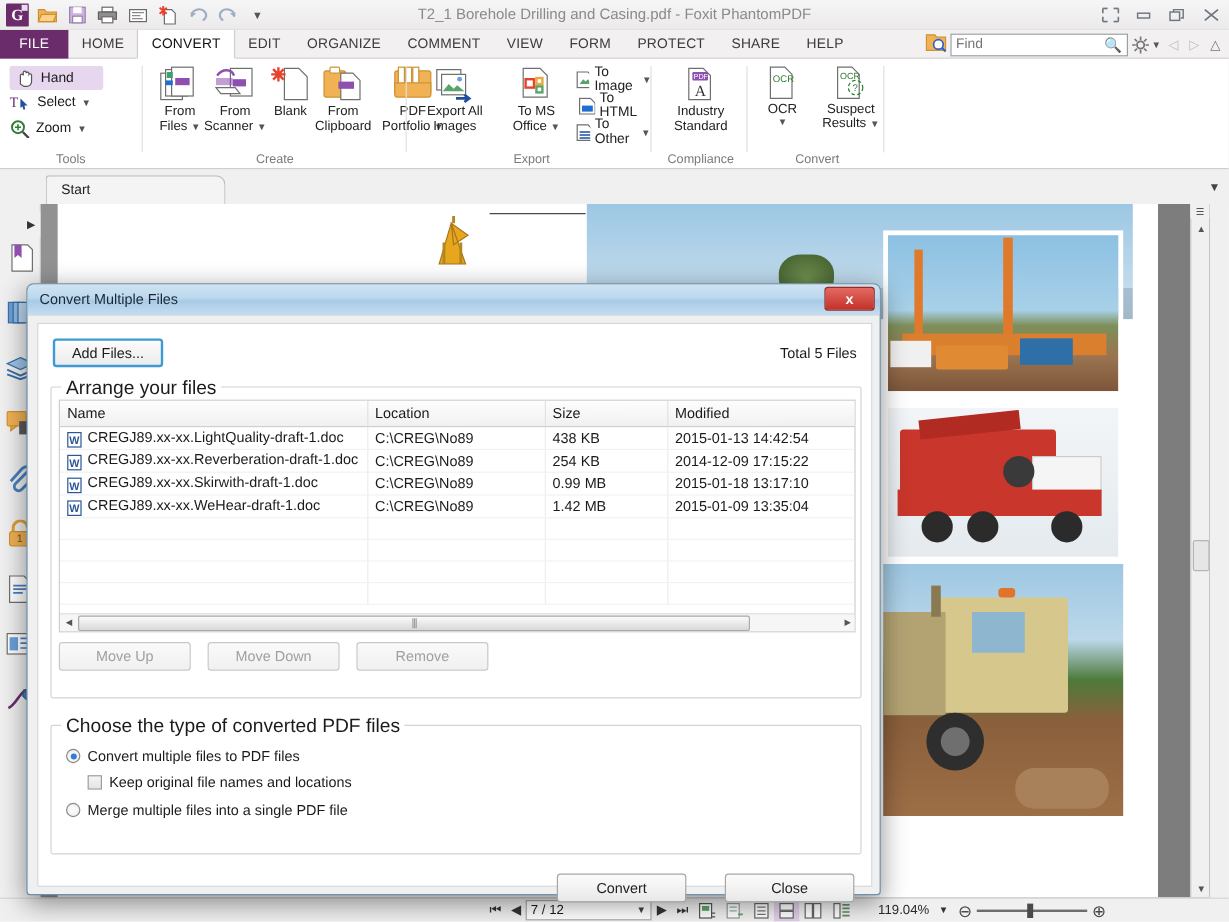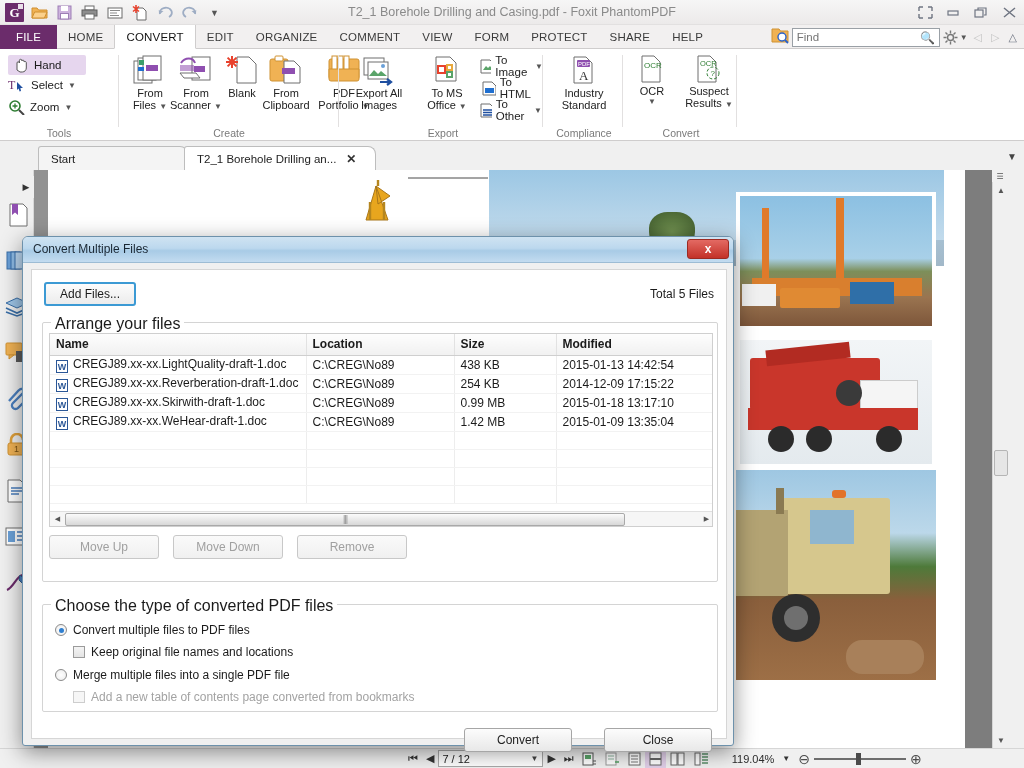--- a/index.html
+++ b/index.html
@@ -123,21 +123,21 @@
   .addfiles{
     position:absolute;left:12px;top:12px;width:92px;height:24px;border:2px solid #3c9ad4;border-radius:3px;
     background:linear-gradient(#fcfcfc,#ececec);font-size:12px;display:flex;align-items:center;justify-content:center;
   }
   .totalfiles{position:absolute;right:12px;top:17px;font-size:12px;}
   .gbox{position:absolute;border:1px solid #d4d4d4;border-radius:2px;}
   .glegend{position:absolute;background:#fff;padding:0 4px;font-size:16px;top:-8px;left:8px;}
 
   table.files{border-collapse:collapse;width:100%;font-size:12px;table-layout:fixed;}
   table.files th{
-    font-weight:bold;text-align:left;height:21px;background:linear-gradient(#fdfdfd,#f1f1f1);
+    font-weight:normal;text-align:left;height:21px;background:linear-gradient(#fdfdfd,#f1f1f1);
     border-right:1px solid #e2e2e2;border-bottom:1px solid #cfcfcf;padding-left:6px;
   }
   table.files td{height:18px;border-right:1px solid #ededed;border-bottom:1px solid #f2f2f2;padding-left:6px;white-space:nowrap;overflow:hidden;}
   .wicon{display:inline-block;width:12px;height:13px;background:#fff;border:1px solid #2b5797;vertical-align:-2px;margin-right:5px;
          color:#2b5797;font:bold 9px "Liberation Sans",sans-serif;text-align:center;line-height:12px;position:relative;}
   .hscroll{height:15px;background:#f6f6f6;border-top:1px solid #e0e0e0;display:flex;align-items:center;}
   .hsarrow{width:15px;height:13px;display:flex;align-items:center;justify-content:center;font-size:7px;color:#555;}
   .hsthumb{height:13px;background:linear-gradient(#fbfbfb,#d8d8d8);border:1px solid #a9a9a9;border-radius:2px;
            display:flex;align-items:center;justify-content:center;color:#8a8a8a;font-size:9px;letter-spacing:-1px;}
   .btn{
@@ -447,24 +447,20 @@
         <span class="lbl"><span>Results</span> <span class="caret">▼</span></span>
       </div>
       <div class="glabel">Convert</div>
     </div>
     <div class="rsep" style="left:736px;"></div>
   </div>
 
   <div class="doctabs">
     <div class="dtab" style="left:38px;width:150px;">
       <span>Start</span>
-    </div>
-    <div class="dtab sel" style="left:184px;width:192px;">
-      <span>T2_1  Borehole Drilling an...</span>
-      <span class="dtabclose">✕</span>
     </div>
     <span class="dtcaret">▼</span>
   </div>
 
   <div class="rail">
     <div class="railbtn" style="margin-top:22px;">
       <svg width="22" height="24">
           <path d="M4 1h13l4 4v18H4z" fill="#fff" stroke="#6f6f6f"></path>
           <path d="M6 1h6v11l-3-2.4L6 12z" fill="#8f4fb0"></path>
         </svg>
@@ -741,24 +737,20 @@
           <span>Convert multiple files to PDF files</span>
         </div>
         <div class="optrow" style="position:absolute;left:30px;top:40px;">
           <span class="chk"></span>
           <span>Keep original file names and locations</span>
         </div>
         <div class="optrow" style="position:absolute;left:12px;top:63px;">
           <span class="radio"></span>
           <span>Merge multiple files into a single PDF file</span>
         </div>
-        <div class="optrow muted" style="position:absolute;left:30px;top:85px;">
-          <span class="chk dis"></span>
-          <span>Add a new table of contents page converted from bookmarks</span>
-        </div>
       </div>
 
       <div style="position:absolute;right:14px;top:458px;display:flex;gap:32px;">
         <div class="btn" style="width:108px;height:24px;">Convert</div>
         <div class="btn" style="width:108px;height:24px;">Close</div>
       </div>
     </div>
   </div>
 
 </div>

